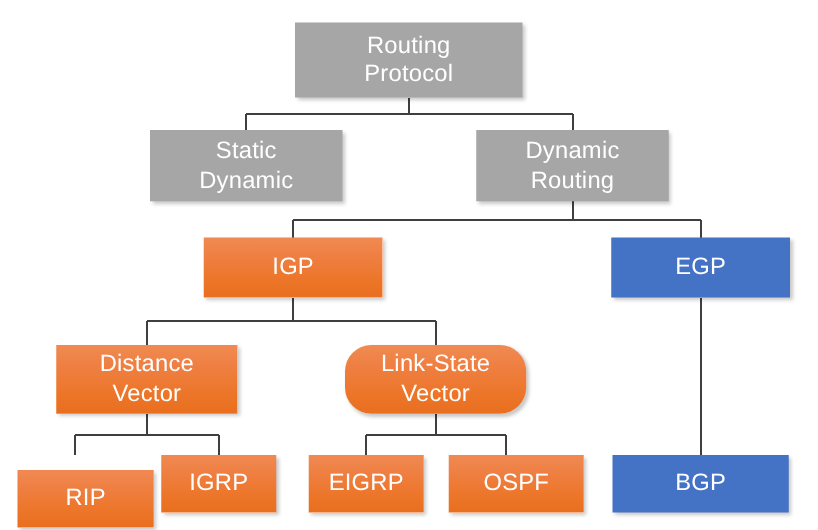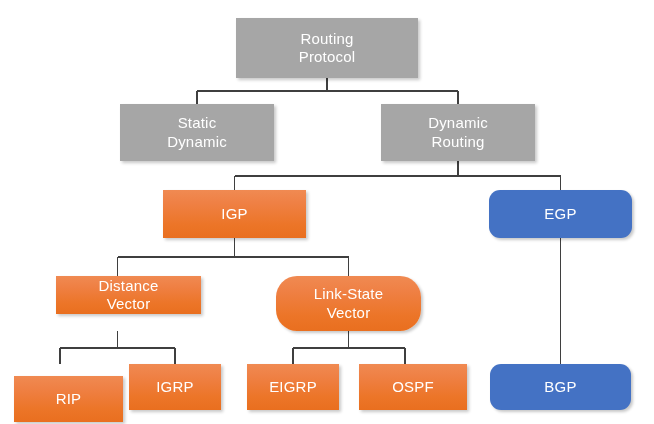--- a/index.html
+++ b/index.html
@@ -22,37 +22,36 @@
     width: 654px;
     height: 424px;
   }
   .node {
     position: absolute;
     display: flex;
     align-items: center;
     justify-content: center;
     text-align: center;
     color: #ffffff;
-    font-size: 15px;
+    font-size: 19px;
     line-height: 1.22;
     letter-spacing: 0.2px;
     box-sizing: border-box;
     z-index: 2;
     box-shadow: 2px 2px 3px rgba(0,0,0,0.22);
     padding: 2px 4px;
   }
   .node-gray {
     background: #a6a6a6;
   }
   .node-orange {
     background: linear-gradient(180deg, #f08a52 0%, #ef8044 28%, #ec7528 72%, #e96f1f 100%);
   }
   .node-blue {
     background: #4472c4;
-    border-radius: 11px;
   }
   .node-label {
     white-space: pre-line;
     display: block;
   }
 </style>
 </head>
 <body>
 
 <div id="diagram-root">
@@ -93,21 +92,21 @@
       <div class="node node-gray" style="left: 381px; top: 104px; width: 154px; height: 57px;">
         <span class="node-label">Dynamic
 Routing</span>
       </div>
       <div class="node node-orange" style="left: 163px; top: 190px; width: 143px; height: 48px;">
         <span class="node-label">IGP</span>
       </div>
       <div class="node node-blue" style="left: 489px; top: 190px; width: 143px; height: 48px;">
         <span class="node-label">EGP</span>
       </div>
-      <div class="node node-orange" style="left: 56px; top: 276px; width: 145px; height: 38px;">
+      <div class="node node-orange" style="left: 45px; top: 276px; width: 145px; height: 55px;">
         <span class="node-label">Distance
 Vector</span>
       </div>
       <div class="node node-orange" style="left: 276px; top: 276px; width: 145px; height: 55px; border-radius: 21px;">
         <span class="node-label">Link-State
 Vector</span>
       </div>
       <div class="node node-orange" style="left: 14px; top: 376px; width: 109px; height: 46px;">
         <span class="node-label">RIP</span>
       </div>

